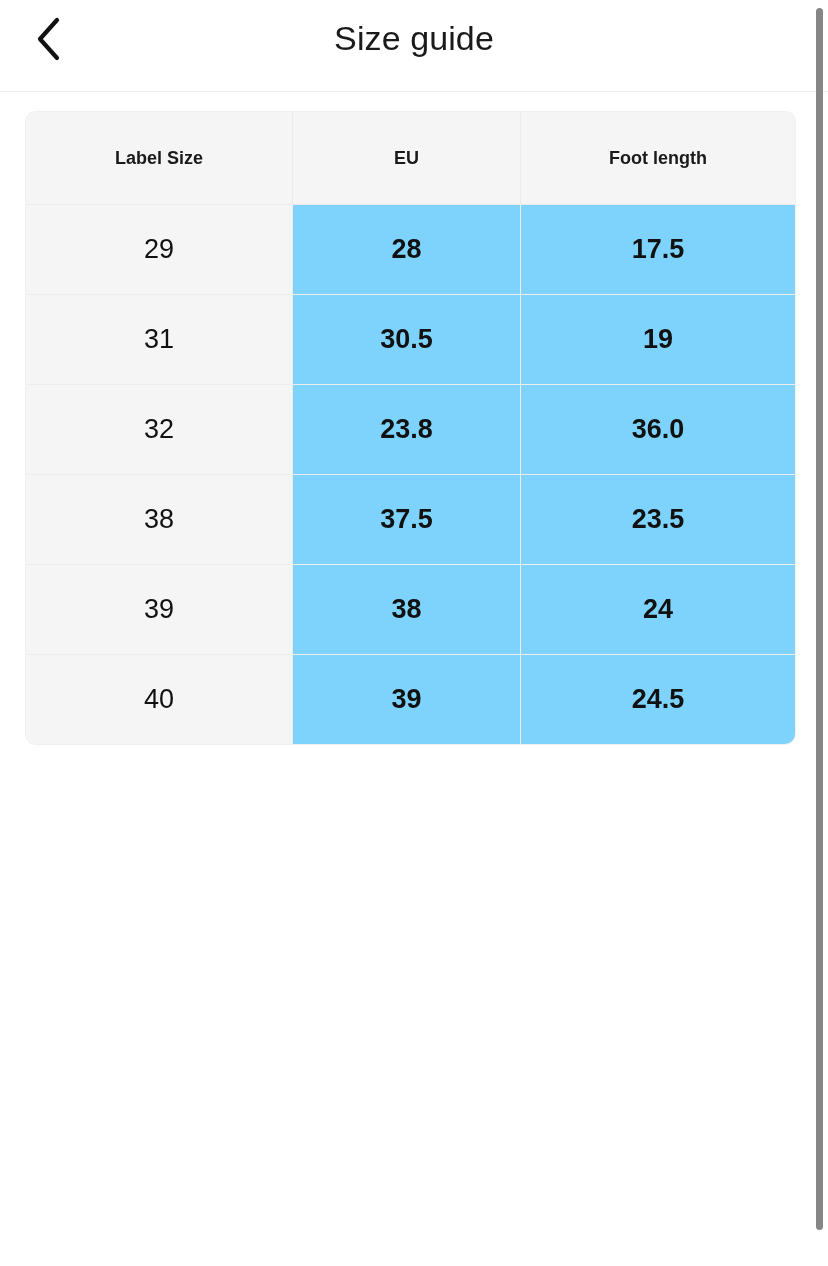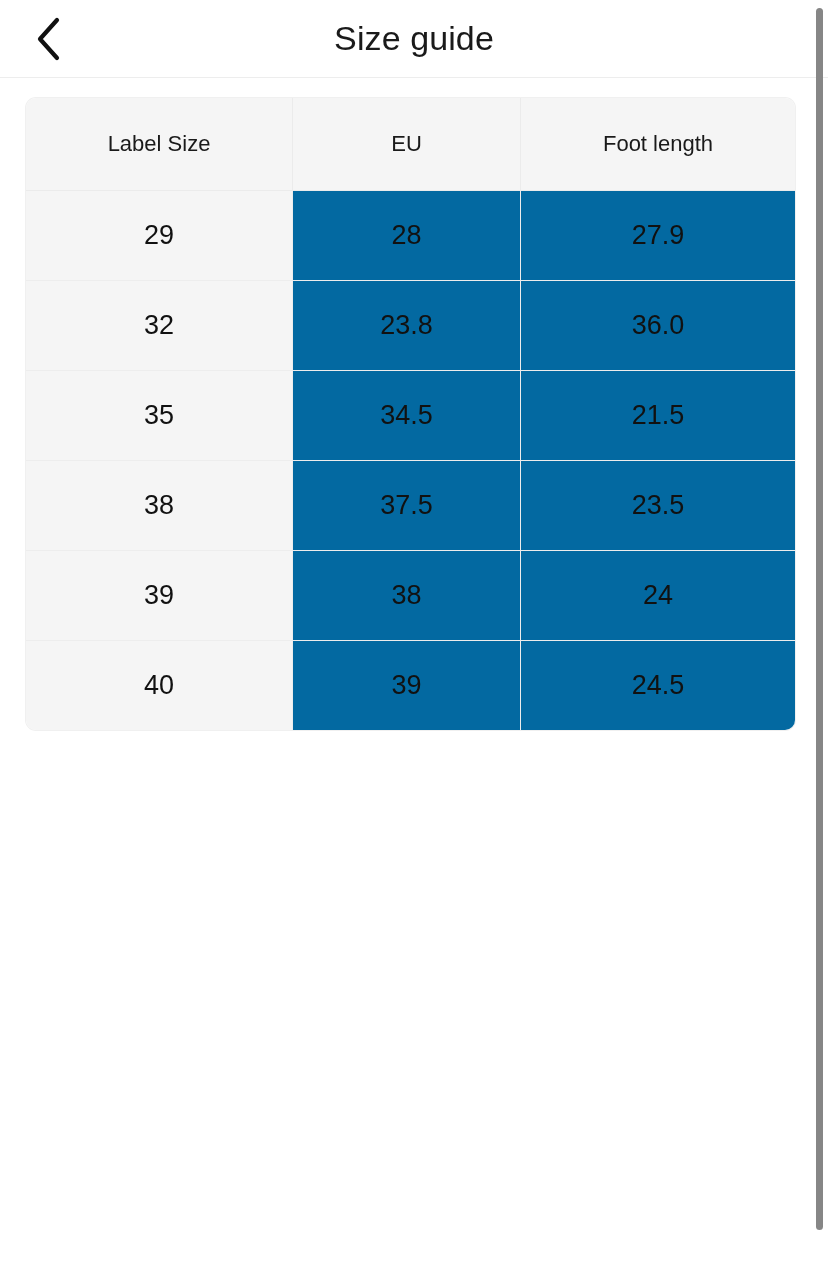--- a/index.html
+++ b/index.html
@@ -12,21 +12,21 @@
     background: #ffffff;
     font-family: "Liberation Sans", sans-serif;
     overflow: hidden;
     position: relative;
     -webkit-font-smoothing: antialiased;
   }
 
   
   .nav-header {
     position: relative;
-    height: 78px;
+    height: 92px;
     background: #ffffff;
     border-bottom: 1px solid #ededed;
     box-sizing: border-box;
   }
   .back-button {
     position: absolute;
     left: 16px;
     top: 0;
     height: 77px;
     width: 64px;
@@ -68,39 +68,39 @@
     box-shadow: 0 0 0 1px #f0f0f0;
     table-layout: fixed;
   }
   .size-table col.c1 { width: 267px; }
   .size-table col.c2 { width: 228px; }
   .size-table col.c3 { width: 274px; }
 
   .size-table th {
     height: 92px;
     background: #f5f5f5;
-    font-size: 22px;
-    font-weight: 400;
+    font-size: 18px;
+    font-weight: 700;
     color: #1a1a1a;
     text-align: center;
     vertical-align: middle;
     border-right: 1px solid #ebebeb;
     border-bottom: 1px solid #ebebeb;
     padding: 0;
   }
   .size-table th:last-child { border-right: none; }
 
   .size-table td {
     height: 89px;
     font-size: 27px;
-    font-weight: 400;
+    font-weight: 700;
     color: #111111;
     text-align: center;
     vertical-align: middle;
-    background: #0369a1;
+    background: #7dd3fc;
     border-right: 1px solid #ededed;
     border-bottom: 1px solid #ededed;
     padding: 0;
   }
   .size-table td:last-child { border-right: none; }
   .size-table td.label-col {
     background: #f5f5f5;
     font-weight: 400;
   }
   .size-table tr:last-child td { border-bottom: none; }
@@ -149,31 +149,31 @@
       <tr>
         <th>Label Size</th>
         <th>EU</th>
         <th>Foot length</th>
       </tr>
     </thead>
     <tbody id="table-body">
         <tr>
           <td class="label-col">29</td>
           <td>28</td>
-          <td>27.9</td>
+          <td>17.5</td>
+        </tr>
+        <tr>
+          <td class="label-col">31</td>
+          <td>30.5</td>
+          <td>19</td>
         </tr>
         <tr>
           <td class="label-col">32</td>
           <td>23.8</td>
           <td>36.0</td>
-        </tr>
-        <tr>
-          <td class="label-col">35</td>
-          <td>34.5</td>
-          <td>21.5</td>
         </tr>
         <tr>
           <td class="label-col">38</td>
           <td>37.5</td>
           <td>23.5</td>
         </tr>
         <tr>
           <td class="label-col">39</td>
           <td>38</td>
           <td>24</td>

